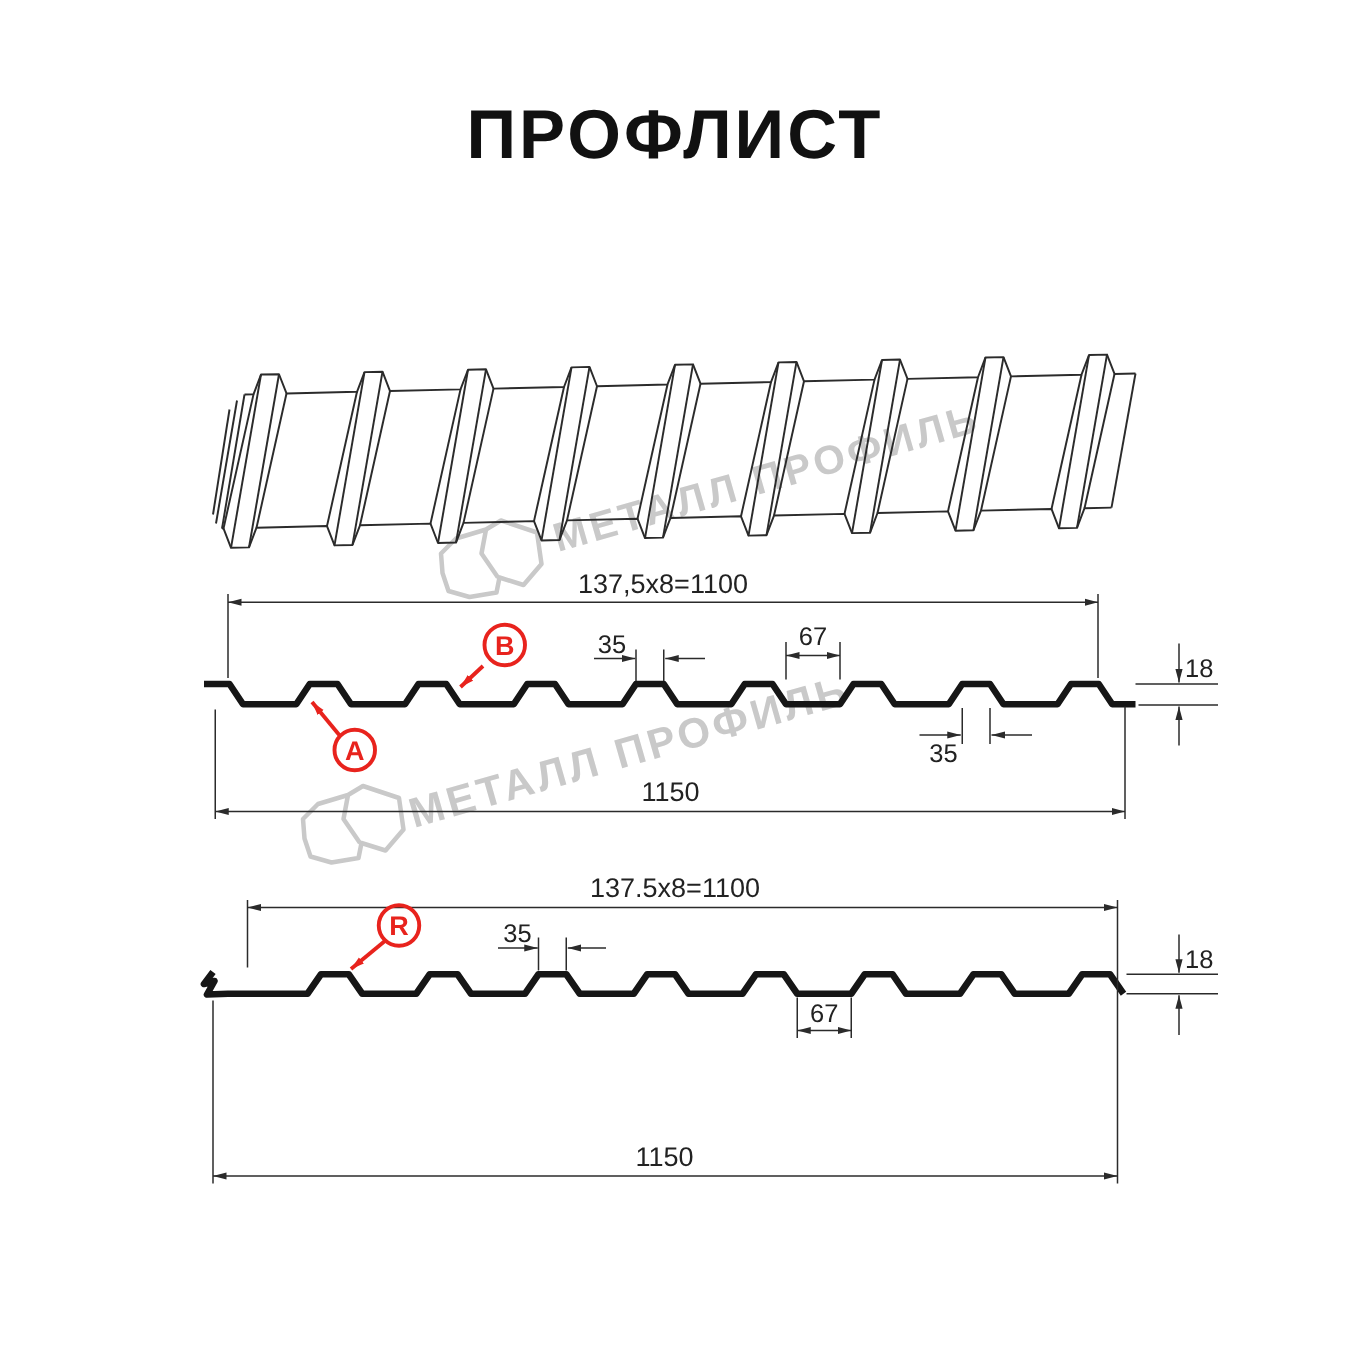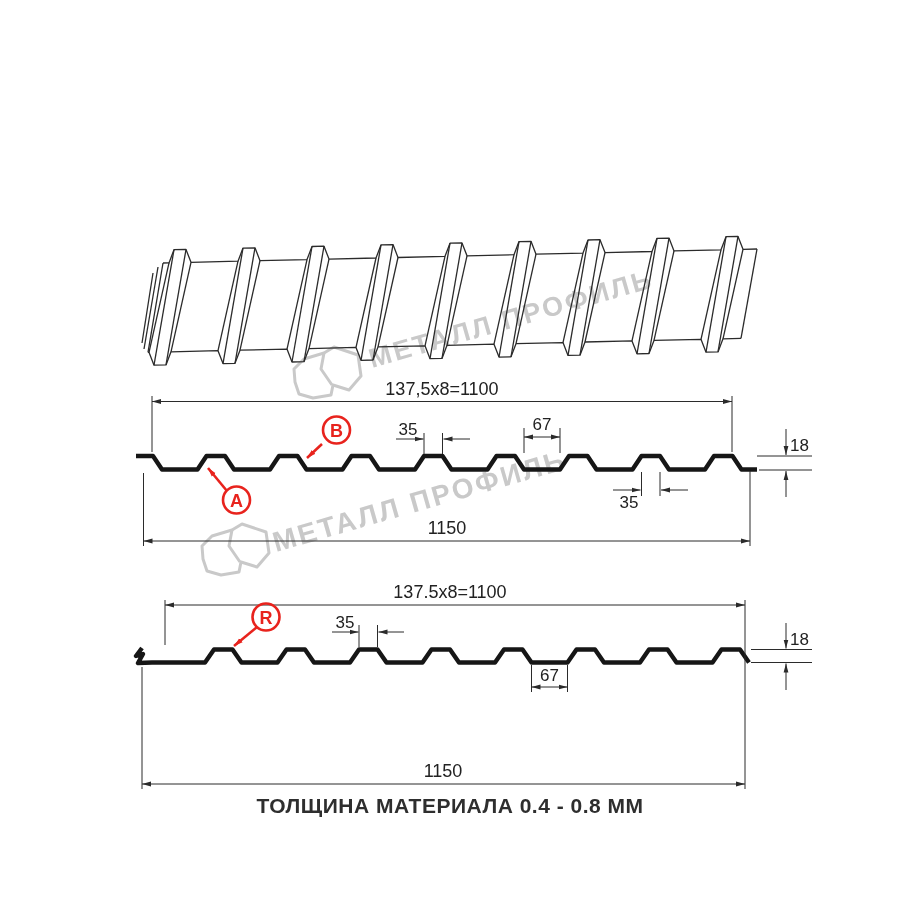--- a/index.html
+++ b/index.html
@@ -19,20 +19,21 @@
   .redtxt{font-family:"Liberation Sans",sans-serif;font-size:18px;font-weight:700;fill:#e8231d;}
   .wm{stroke:#c9c9c9;stroke-width:3;fill:none;stroke-linejoin:round;}
   .wmtxt{font-family:"Liberation Sans",sans-serif;font-weight:700;fill:#c9c9c9;letter-spacing:2.5px;}
   .sheet{stroke:#2b2b2b;stroke-width:1.3;fill:none;stroke-linejoin:round;}
 </style>
 </head>
 <body>
 
 <div class="stage">
 
+  <div class="title">ПРОФЛИСТ</div>
 
   <svg width="900" height="900" viewBox="0 0 900 900">
     <defs>
       <marker id="m-dim" markerUnits="userSpaceOnUse" markerWidth="11" markerHeight="8" refX="9" refY="3" orient="auto-start-reverse">
         <path d="M0,0.6 L9,3 L0,5.4 Z" fill="#2b2b2b"></path>
       </marker>
       <marker id="m-red" markerUnits="userSpaceOnUse" markerWidth="11" markerHeight="8" refX="9" refY="3" orient="auto-start-reverse">
         <path d="M0,0.4 L9,3 L0,5.6 Z" fill="#e8231d"></path>
       </marker>
     </defs>
@@ -185,14 +186,13 @@
       <line class="dim" x1="142" y1="667" x2="142" y2="789"></line>
       <line class="dim" x1="142" y1="784" x2="745" y2="784" marker-start="url(#m-dim)" marker-end="url(#m-dim)"></line>
       <text class="bigtxt" text-anchor="middle" x="443" y="777">1150</text>
 
       <line class="red" stroke-width="1.6" x1="257" y1="627" x2="234" y2="646" marker-end="url(#m-red)"></line>
       <circle class="red" cx="266" cy="617" r="13.5"></circle>
       <text class="redtxt" text-anchor="middle" x="266" y="623.5">R</text>
     </g>
   </svg>
 
-  <div class="footer">ТОЛЩИНА МАТЕРИАЛА 0.4 - 0.8 ММ</div>
 </div>
 
 </body></html>

